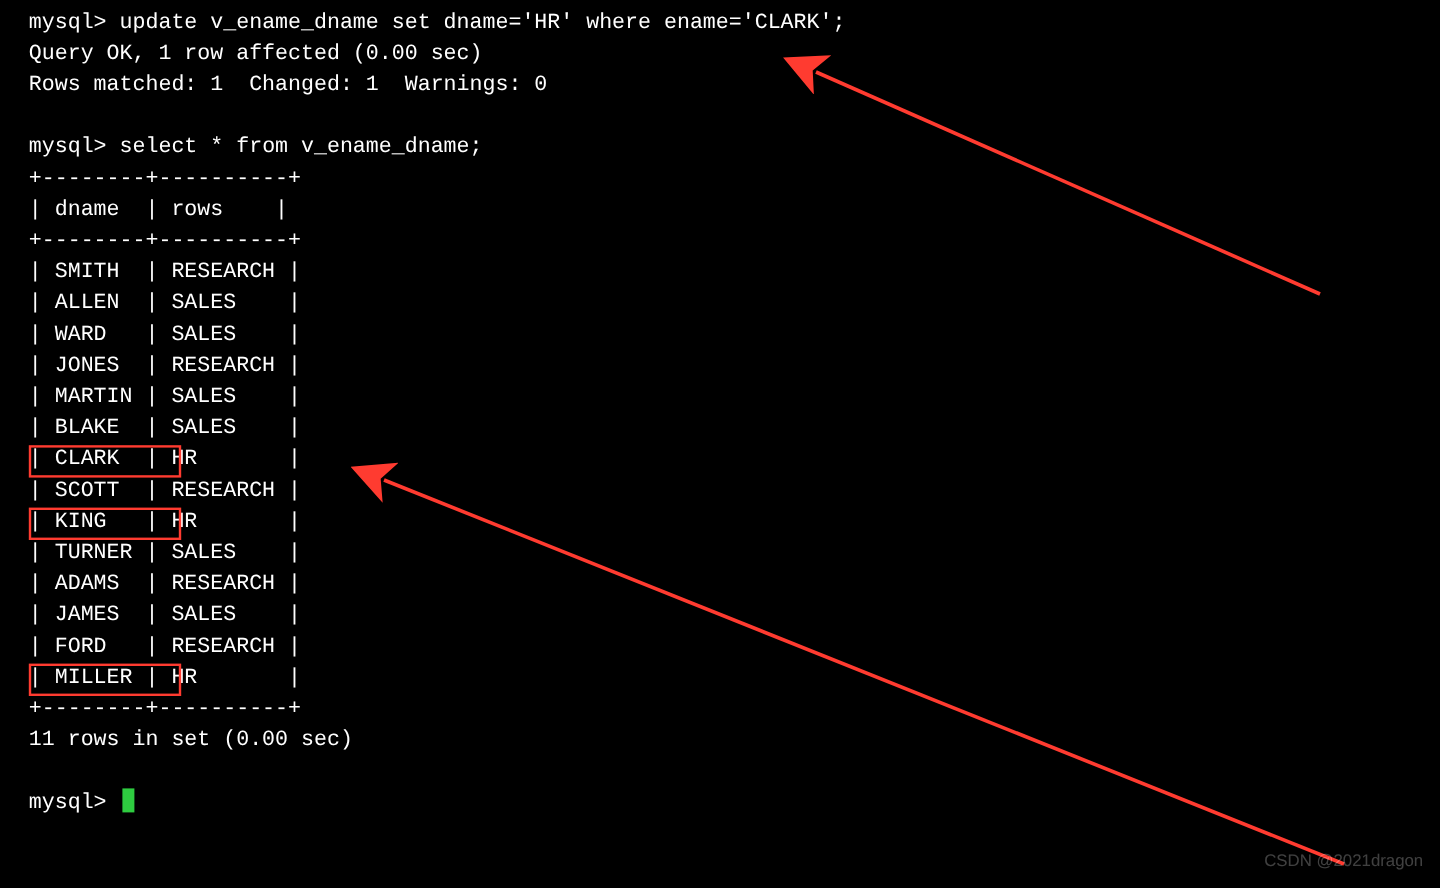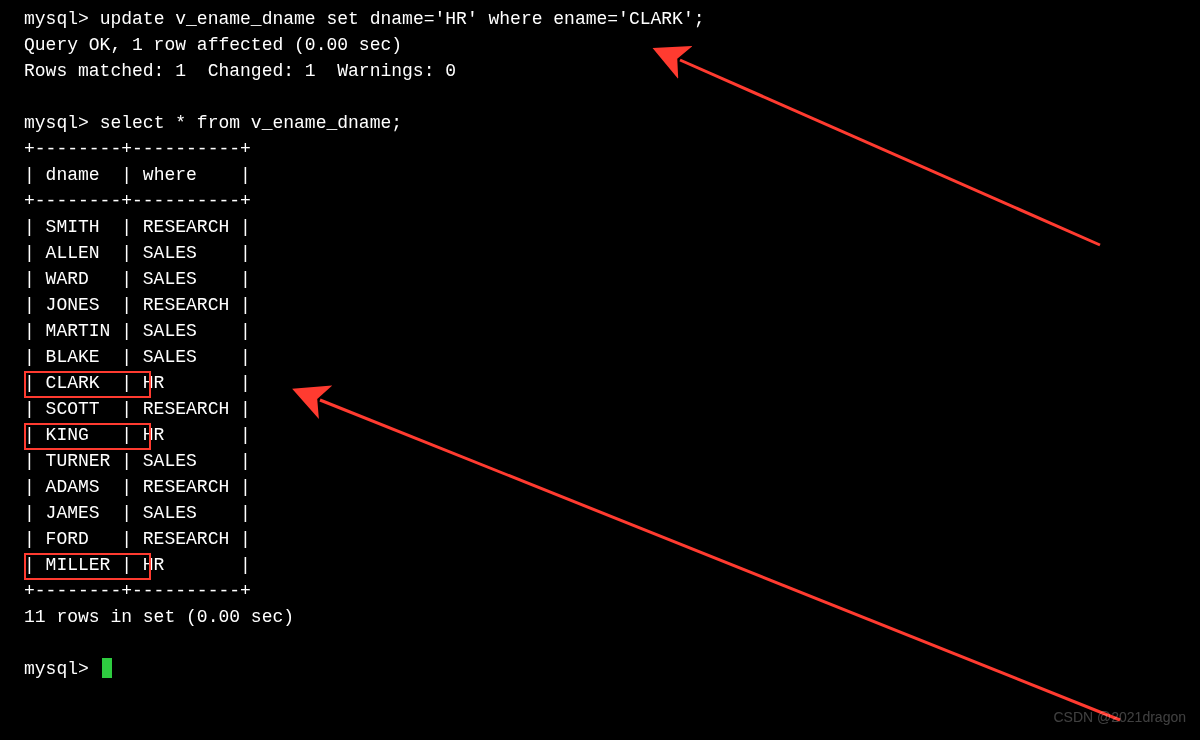--- a/index.html
+++ b/index.html
@@ -52,21 +52,21 @@
 </style>
 </head>
 <body>
 
 <div class="term"><span>mysql&gt;</span> <span>update v_ename_dname set dname='HR' where ename='CLARK';</span>
 <span>Query OK, 1 row affected (0.00 sec)</span>
 <span>Rows matched: 1  Changed: 1  Warnings: 0</span>
 
 <span>mysql&gt;</span> <span>select * from v_ename_dname;</span>
 <span>+--------+----------+</span>
-| <span>dname</span>  | <span>where</span>    |
+| <span>dname</span>  | <span>rows</span>    |
 <span>+--------+----------+</span>
 <span>| SMITH  | RESEARCH |
 | ALLEN  | SALES    |
 | WARD   | SALES    |
 | JONES  | RESEARCH |
 | MARTIN | SALES    |
 | BLAKE  | SALES    |
 | CLARK  | HR       |
 | SCOTT  | RESEARCH |
 | KING   | HR       |

